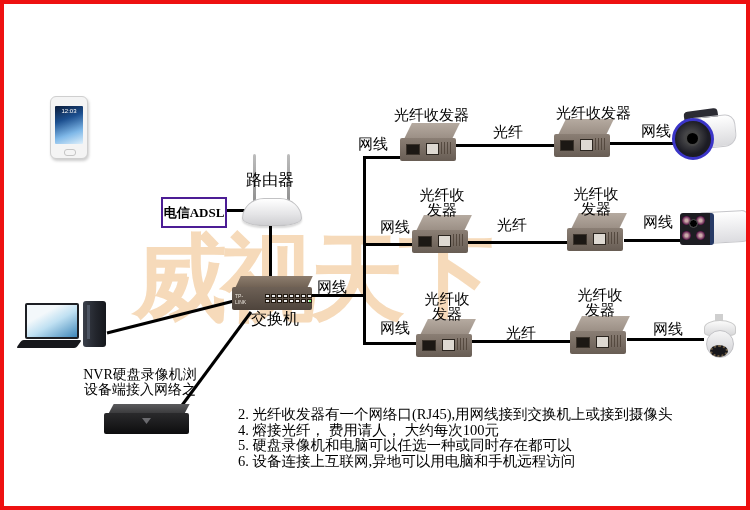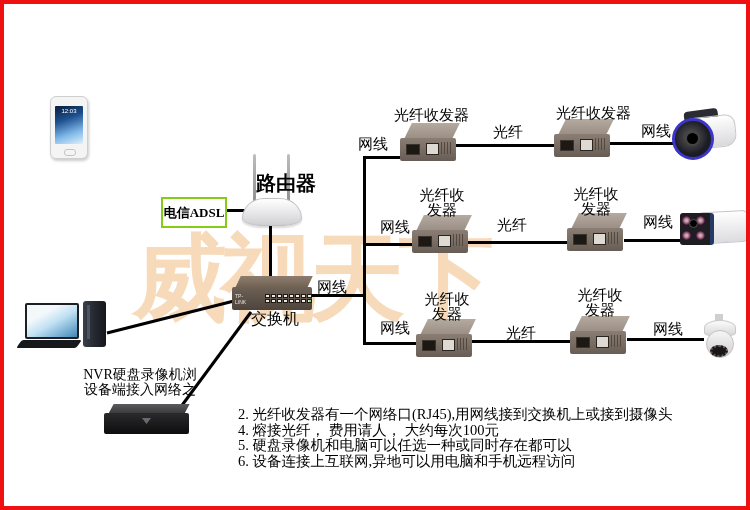--- a/index.html
+++ b/index.html
@@ -21,21 +21,21 @@
   .lbl{position:absolute;font-size:15px;z-index:6;white-space:nowrap;}
   .lbl2{position:absolute;font-size:15px;z-index:6;text-align:center;line-height:15px;width:60px;}
   .note-block{position:absolute;left:234px;top:403px;z-index:6;font-size:14.5px;line-height:15.6px;}
   .side-note{position:absolute;z-index:6;font-size:13.5px;line-height:15px;text-align:center;}
   
   .wire{position:absolute;background:#000;z-index:1;}
   svg.diag{position:absolute;left:0;top:0;z-index:1;}
   
   .adsl{
     position:absolute;left:157px;top:193px;width:62px;height:27px;z-index:4;
-    border:2px solid #84cc16;background:#fff;display:flex;align-items:center;justify-content:center;
+    border:2px solid #4c1d95;background:#fff;display:flex;align-items:center;justify-content:center;
     font-size:13px;font-weight:bold;
   }
   
   .phone{position:absolute;left:46px;top:92px;width:36px;height:61px;z-index:4;
     background:#f4f4f4;border:1px solid #cfcfcf;border-radius:6px;box-shadow:1px 2px 3px rgba(0,0,0,.2);}
   .phone .screen{position:absolute;left:4px;top:9px;right:4px;height:38px;border-radius:1px;
     background:linear-gradient(160deg,#0b1c3a 0%,#1c4f8f 35%,#7fb8e8 70%,#dff0fb 100%);}
   .phone .ptime{position:absolute;left:0;right:0;top:2px;text-align:center;color:#fff;
     font-size:6px;font-family:"Liberation Sans",sans-serif;}
   .phone .home{position:absolute;left:13px;bottom:2px;width:10px;height:5px;border:1px solid #c5c5c5;border-radius:3px;}
@@ -125,21 +125,21 @@
       <div class="ptime">12:03</div>
     </div>
     <div class="home"></div>
   </div>
 
 
   <div class="adsl">
     <span>电信ADSL</span>
   </div>
 
-  <div class="lbl" style="left:252px;top:166px;font-size:20px;font-weight:bold;">路由器</div>
+  <div class="lbl" style="left:242px;top:166px;font-size:16px;">路由器</div>
   <div class="antenna" style="left:249px;top:150px;"></div>
   <div class="antenna" style="left:283px;top:150px;"></div>
   <div class="router-body"></div>
 
   <div class="switch">
     <div class="stop"></div>
     <div class="sfront">
       <span class="brand">TP-LINK</span>
       <span class="ports">
         <span></span>

